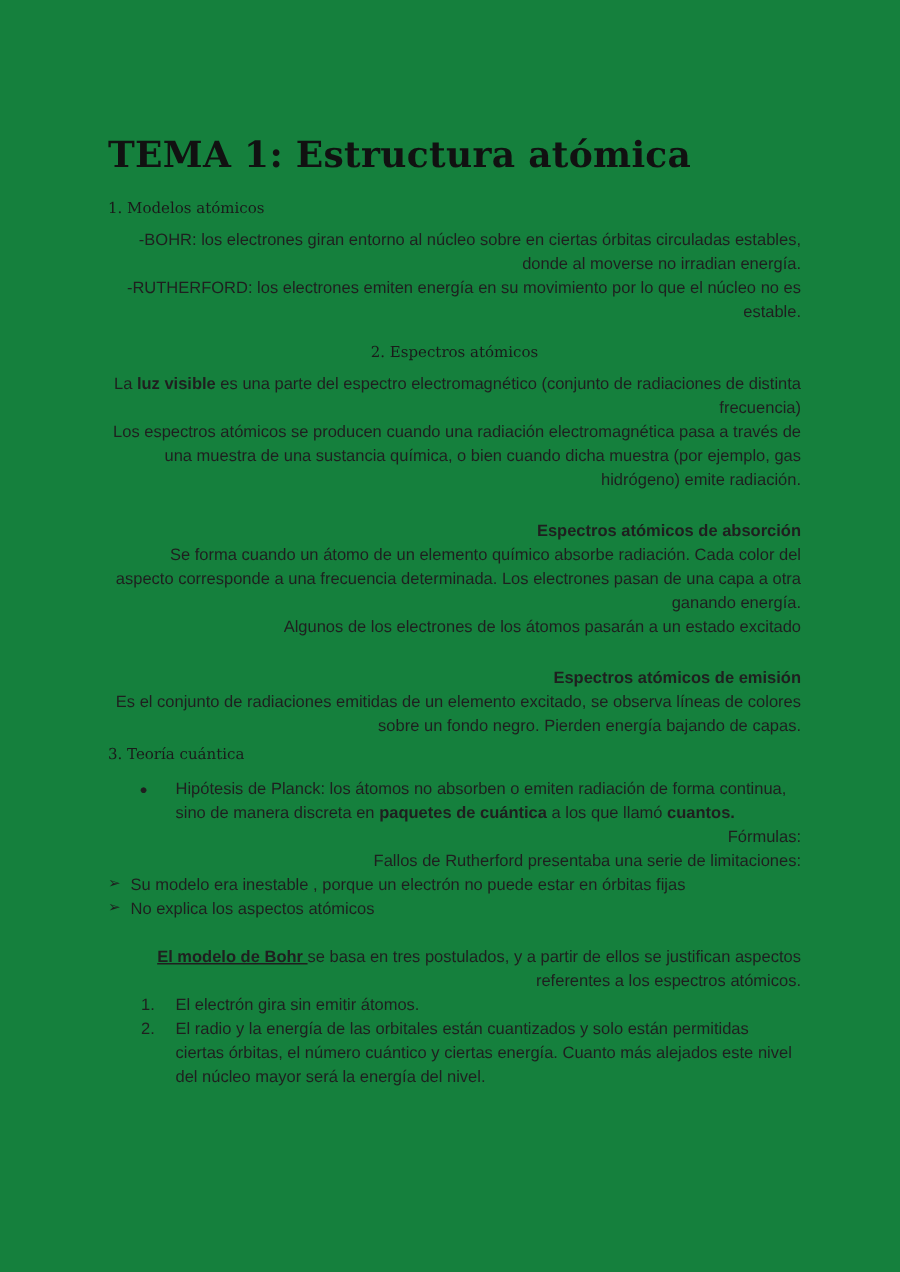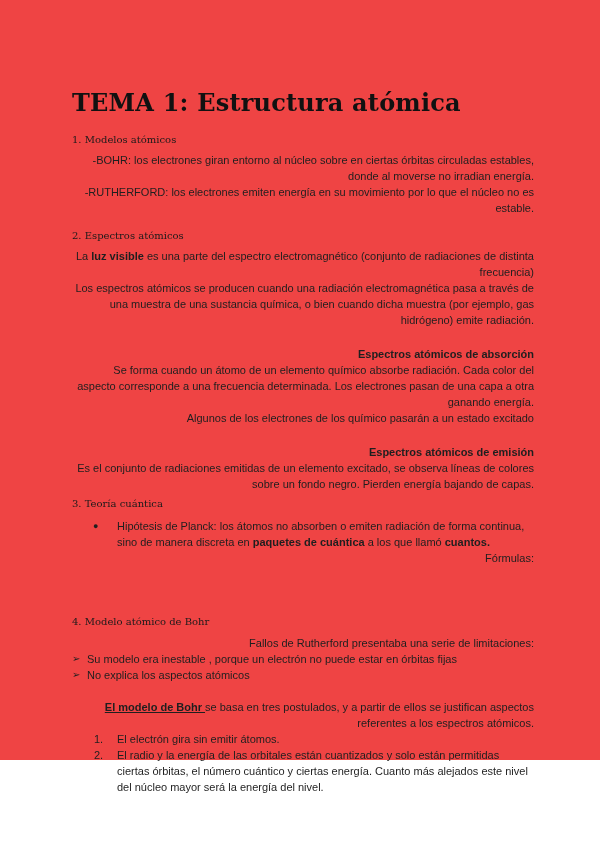--- a/index.html
+++ b/index.html
@@ -8,23 +8,23 @@
     background: #ffffff;
   }
   body {
     width: 600px;
     height: 848px;
     overflow: hidden;
   }
   .page {
     box-sizing: border-box;
     width: 600px;
-    height: 760px;
+    height: 848px;
     padding: 88px 66px 0 72px;
-    background: #ef4444;
+    background: #15803d;
     color: #1f1f1f;
     font-family: "Liberation Sans", sans-serif;
     font-size: 11px;
     line-height: 16px;
   }
   .doc-title {
     font-family: "DejaVu Serif", serif;
     font-size: 24px;
     line-height: 30px;
     font-weight: bold;
@@ -35,21 +35,21 @@
   }
   .section-heading {
     font-family: "DejaVu Serif", serif;
     font-size: 10px;
     line-height: 20px;
     font-weight: normal;
     color: #1a1a1a;
     margin: 0;
   }
   .mt-s1 { margin-top: 12px; margin-bottom: 2px; }
-  .mt-s2 { margin-top: 10px; margin-bottom: 2px; }
+  .mt-s2 { margin-top: 10px; margin-bottom: 2px; text-align: center; }
   .mt-s3 { margin-top: 2px;  margin-bottom: 2px; }
   .mt-s4 { margin-top: 46px; margin-bottom: 3px; }
   p { margin: 0; text-align: right; }
   .bold-subheading {
     font-weight: bold;
     margin-top: 18px;
   }
   .bullet-item {
     position: relative;
     padding-left: 45px;
@@ -100,33 +100,32 @@
   <h2 class="section-heading mt-s1">1. Modelos atómicos</h2>
   <p>-BOHR: los electrones giran entorno al núcleo sobre en ciertas órbitas circuladas estables, donde al moverse no irradian energía.</p>
   <p>-RUTHERFORD: los electrones emiten energía en su movimiento por lo que el núcleo no es estable.</p>
 
   <h2 class="section-heading mt-s2">2. Espectros atómicos</h2>
   <p><span>La </span><b>luz visible</b><span> es una parte del espectro electromagnético (conjunto de radiaciones de distinta frecuencia)</span></p>
   <p>Los espectros atómicos se producen cuando una radiación electromagnética pasa a través de una muestra de una sustancia química, o bien cuando dicha muestra (por ejemplo, gas hidrógeno) emite radiación.</p>
 
   <p class="bold-subheading">Espectros atómicos de absorción</p>
   <p>Se forma cuando un átomo de un elemento químico absorbe radiación. Cada color del aspecto corresponde a una frecuencia determinada. Los electrones pasan de una capa a otra ganando energía.</p>
-  <p>Algunos de los electrones de los químico pasarán a un estado excitado</p>
+  <p>Algunos de los electrones de los átomos pasarán a un estado excitado</p>
 
   <p class="bold-subheading">Espectros atómicos de emisión</p>
   <p>Es el conjunto de radiaciones emitidas de un elemento excitado, se observa líneas de colores sobre un fondo negro. Pierden energía bajando de capas.</p>
 
   <h2 class="section-heading mt-s3">3. Teoría cuántica</h2>
   <div class="bullet-item">
     <span class="bullet-glyph">●</span>
     <span>Hipótesis de Planck: los átomos no absorben o emiten radiación de forma continua, sino de manera discreta en </span><b>paquetes de cuántica</b><span> a los que llamó </span><b>cuantos.</b>
   </div>
   <p class="formulas-label">Fórmulas:</p>
 
-  <h2 class="section-heading mt-s4">4. Modelo atómico de Bohr</h2>
   <p>Fallos de Rutherford presentaba una serie de limitaciones:</p>
   <div class="arrow-item">
     <span class="arrow-glyph">➢</span>
     <span>Su modelo era inestable , porque un electrón no puede estar en órbitas fijas</span>
   </div>
   <div class="arrow-item">
     <span class="arrow-glyph">➢</span>
     <span>No explica los aspectos atómicos</span>
   </div>
 

